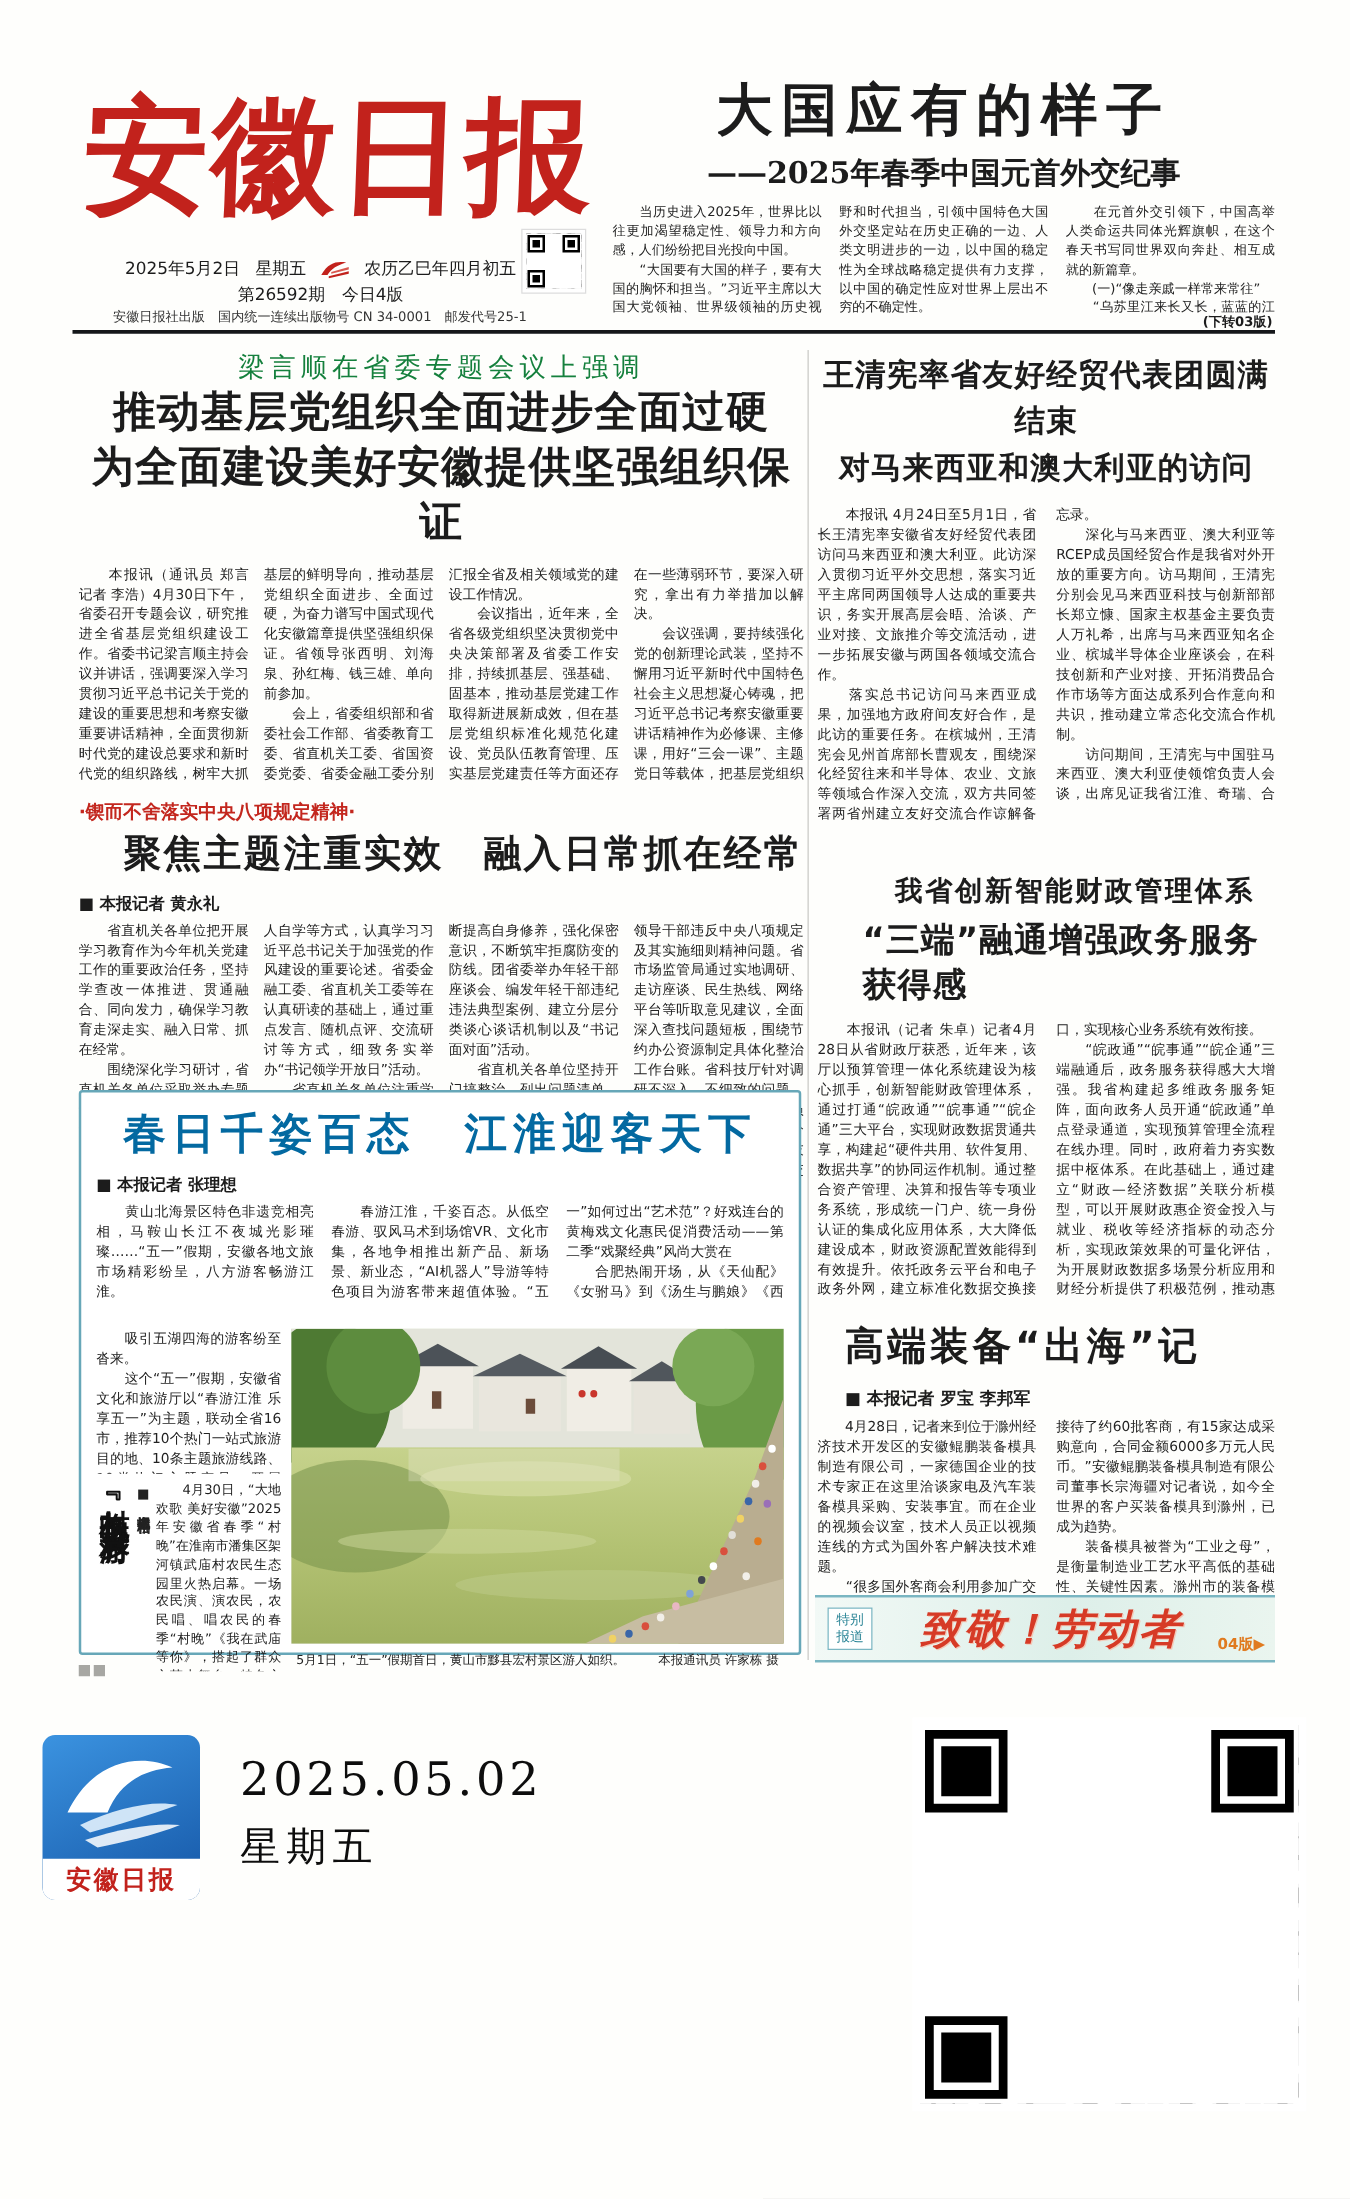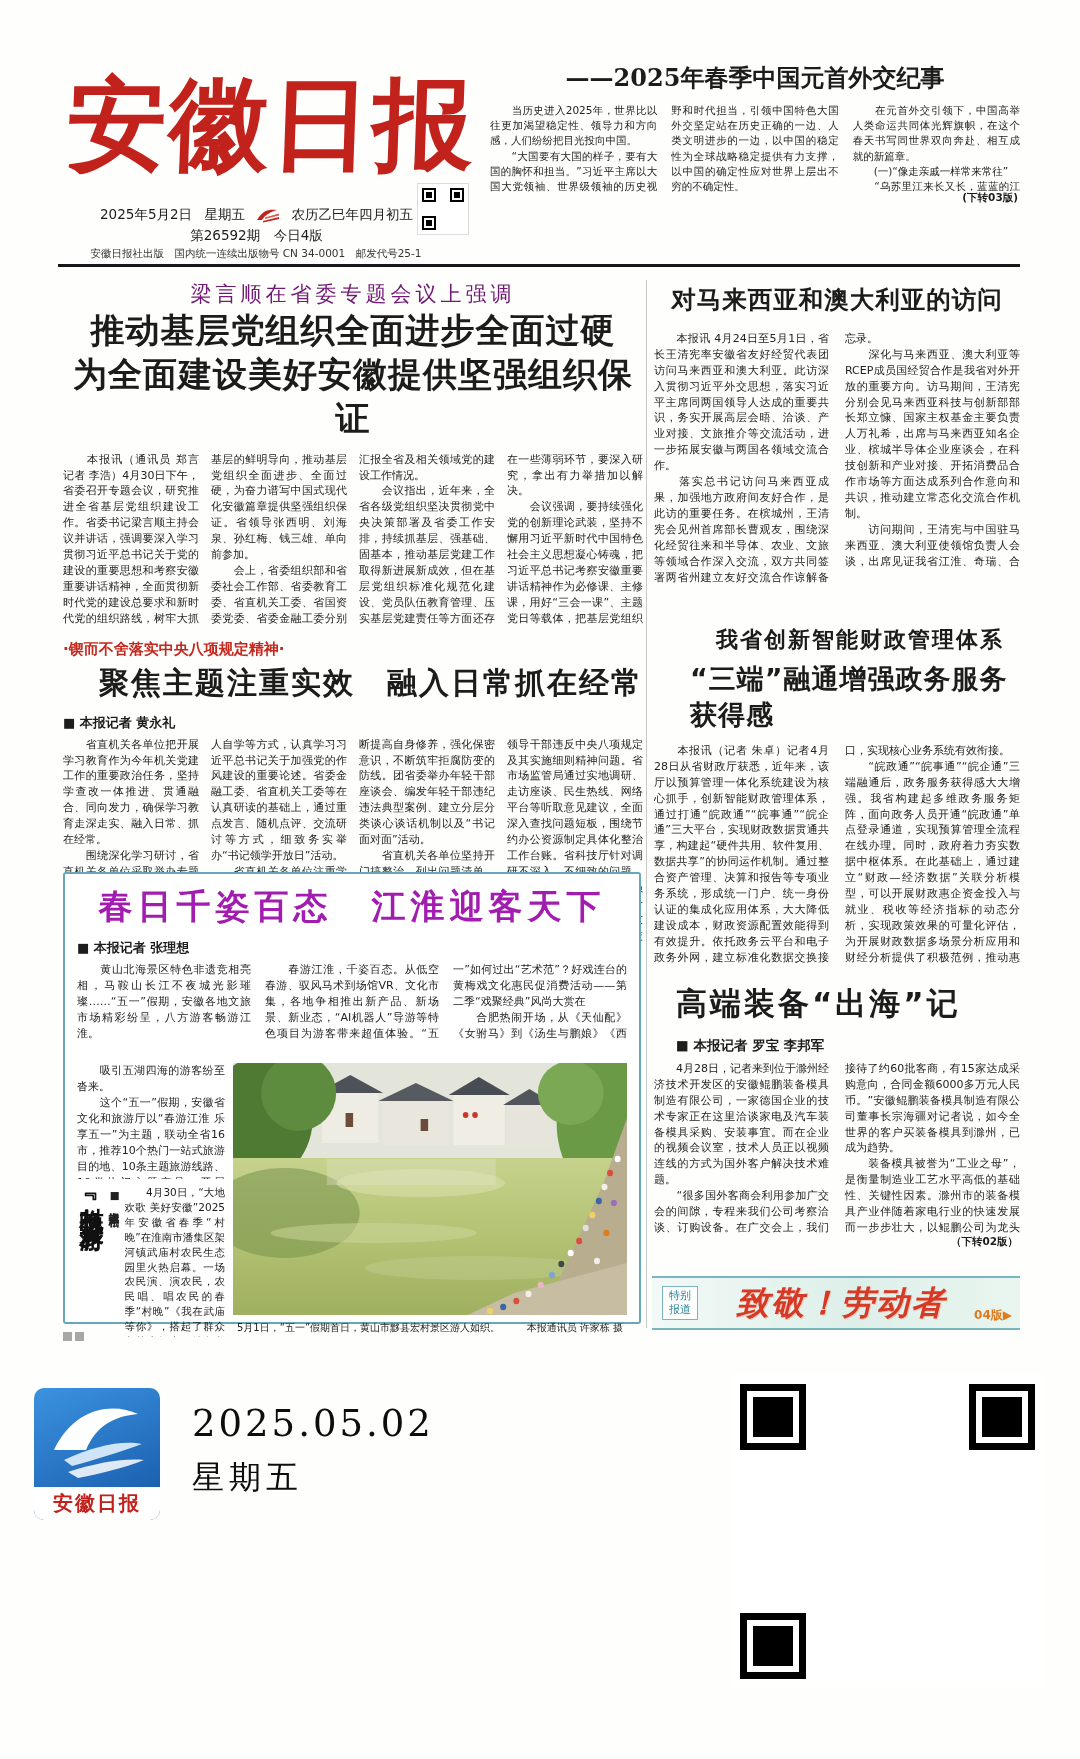--- a/index.html
+++ b/index.html
@@ -41,21 +41,21 @@
   .lead-subtitle{text-align:center;font-size:24px;font-weight:700;margin-top:4px;
       font-family:"DejaVu Serif","Liberation Serif",serif;}
   .lead-bodywrap{position:relative;margin-top:9px;height:102px;}
   .lead-body{column-count:3;column-gap:14px;height:102px;font-size:10.5px;}
   .jump{position:absolute;right:2px;bottom:0;background:#fefefc;font-size:10.5px;font-weight:700;padding-left:6px;}
 
   .header-rule{left:58px;top:264px;width:962px;height:3px;background:#15171a;}
 
   
   .main-left{left:63px;top:280px;width:580px;}
-  .a1-kicker{text-align:center;font-size:21px;letter-spacing:4px;color:#701a75;}
+  .a1-kicker{text-align:center;font-size:21px;letter-spacing:4px;color:#15803d;}
   .a1-h{text-align:center;font-size:34px;font-weight:800;letter-spacing:1px;line-height:1.3;}
   .a1-bodywrap{position:relative;margin-top:11px;height:178px;}
   .a1-body{column-count:4;column-gap:12px;height:178px;}
   .red-kicker{color:#c3271e;font-weight:700;font-size:15px;margin-top:10px;}
   .a2-h{text-align:right;font-size:30px;font-weight:800;letter-spacing:2px;margin-top:4px;}
   .a2-byline{font-size:13px;font-weight:700;margin:10px 0 5px;}
   .a2-body{column-count:4;column-gap:12px;height:236px;}
 
   .col-rule{left:646px;top:280px;width:1px;height:1048px;background:#c9c9c5;}
 
@@ -78,21 +78,21 @@
       display:flex;align-items:center;}
   .banner-label{width:32px;font-size:11px;color:#2a8496;border:1px solid #7ab6c2;background:#fff;
       line-height:1.25;text-align:center;margin:0 10px;padding:2px 1px;}
   .banner-title{flex:1;color:#d63a26;font-size:33px;font-weight:800;font-style:italic;letter-spacing:2px;
       text-align:center;font-family:"DejaVu Serif","Liberation Serif",serif;text-shadow:1px 1px 0 #f3c9b8;}
   .banner-page{color:#e07a1f;font-size:12px;font-weight:700;margin:0 8px 4px 0;align-self:flex-end;white-space:nowrap;}
 
   
   .feature{left:63px;top:872px;width:578px;height:452px;box-sizing:border-box;
       border:2px solid #67a7b8;border-radius:3px;background:#fff;padding:10px 12px 8px;}
-  .f-title{color:#a21caf;font-size:34px;font-weight:800;text-align:center;letter-spacing:5px;
+  .f-title{color:#0369a1;font-size:34px;font-weight:800;text-align:center;letter-spacing:5px;
       font-family:"DejaVu Serif","Liberation Serif",serif;}
   .f-byline{font-size:13px;font-weight:700;margin:9px 0 5px;}
   .f-cols{column-count:3;column-gap:14px;height:94px;}
   .f-lower{display:flex;gap:8px;margin-top:7px;}
   .f-left{flex:0 0 148px;width:148px;}
   .f-left-text{height:116px;}
   .village-row{display:flex;margin-top:6px;height:152px;}
   .village-title{writing-mode:vertical-rl;font-size:24px;font-weight:800;letter-spacing:3px;line-height:1.15;color:#111;}
   .village-byline{writing-mode:vertical-rl;font-size:10.5px;font-weight:700;margin:4px 3px 0 3px;color:#222;}
   .village-text{flex:1;font-size:10.5px;line-height:1.42;text-align:justify;white-space:pre-line;overflow:hidden;}
@@ -141,20 +141,21 @@
 
   <div class="abs qr small-qr">
     <div class="qr-pattern">
       <span class="finder" style="left:1px;top:1px;"></span>
       <span class="finder" style="right:1px;top:1px;"></span>
       <span class="finder" style="left:1px;bottom:1px;"></span>
     </div>
   </div>
 
   <div class="abs lead">
+    <div class="lead-title">大国应有的样子</div>
     <div class="lead-subtitle">——2025年春季中国元首外交纪事</div>
     <div class="lead-bodywrap">
       <div class="lead-body jtext">　　当历史进入2025年，世界比以往更加渴望稳定性、领导力和方向感，人们纷纷把目光投向中国。
 　　“大国要有大国的样子，要有大国的胸怀和担当。”习近平主席以大国大党领袖、世界级领袖的历史视野和时代担当，引领中国特色大国外交坚定站在历史正确的一边、人类文明进步的一边，以中国的稳定性为全球战略稳定提供有力支撑，以中国的确定性应对世界上层出不穷的不确定性。
 　　在元首外交引领下，中国高举人类命运共同体光辉旗帜，在这个春天书写同世界双向奔赴、相互成就的新篇章。
 　　(一)“像走亲戚一样常来常往”
 　　“乌苏里江来长又长，蓝蓝的江水起波浪……”
 　　春节前夕，2月7日中午，黑龙江哈尔滨太阳岛宾馆，40名身着中外民族服装的少年儿童唱起《乌苏里船歌》，欢迎出席哈尔滨亚冬会开幕式的国际贵宾。
 　　当天，第九届亚洲冬季运动会在哈尔滨隆重开幕。习近平主席同文莱苏丹哈桑纳尔、吉尔吉斯斯坦总统扎帕罗夫、巴基斯坦总统扎尔达里、泰国总理佩通坦、韩国国会议长禹元植等亚洲多国领导人，共同见证这场冰雪盛会。</div>
       <span class="jump">(下转03版)</span>
@@ -178,20 +179,21 @@
     <div class="red-kicker">·锲而不舍落实中央八项规定精神·</div>
     <div class="a2-h">聚焦主题注重实效　融入日常抓在经常</div>
     <div class="a2-byline">■ 本报记者 黄永礼</div>
     <div class="a2-body jtext">　　省直机关各单位把开展学习教育作为今年机关党建工作的重要政治任务，坚持学查改一体推进、贯通融合、同向发力，确保学习教育走深走实、融入日常、抓在经常。
 　　围绕深化学习研讨，省直机关各单位采取举办专题读书班、召开理论学习中心组学习会议等形式，深入开展学习教育。省委网信办、省政府办公厅、省财政厅采取领导领学、集中学习、个人自学等方式，认真学习习近平总书记关于加强党的作风建设的重要论述。省委金融工委、省直机关工委等在认真研读的基础上，通过重点发言、随机点评、交流研讨等方式，细致务实举办“书记领学开放日”活动。
 　　省直机关各单位注重学习教育与业务工作深度融合。省财政厅组织机关年轻干部参观“中国共产党人的家风”档案展、省保密警示教育中心，引导年轻干部不断提高自身修养，强化保密意识，不断筑牢拒腐防变的防线。团省委举办年轻干部座谈会、编发年轻干部违纪违法典型案例、建立分层分类谈心谈话机制以及“书记面对面”活动。
 　　省直机关各单位坚持开门搞整治，列出问题清单，推进细化整改指标。省交通厅、省检察院认真梳理纪检监察、巡视巡察、审计监督、财会监督、督促检查、信访反映中涉及领导班子和领导干部违反中央八项规定及其实施细则精神问题。省市场监管局通过实地调研、走访座谈、民生热线、网络平台等听取意见建议，全面深入查找问题短板，围绕节约办公资源制定具体化整治工作台账。省科技厅针对调研不深入、不细致的问题，厅主要负责同志及班子成员带队深入相关地市，与部分高校、市相关部门、“科技副总”代表等开展座谈交流，研究提出整改措施，推动各项整治任务落实落细。</div>
   </div>
 
   <div class="abs main-right">
+    <div class="a3-h">王清宪率省友好经贸代表团圆满结束</div>
     <div class="a3-h">对马来西亚和澳大利亚的访问</div>
     <div class="a3-body jtext">　　本报讯 4月24日至5月1日，省长王清宪率安徽省友好经贸代表团访问马来西亚和澳大利亚。此访深入贯彻习近平外交思想，落实习近平主席同两国领导人达成的重要共识，务实开展高层会晤、洽谈、产业对接、文旅推介等交流活动，进一步拓展安徽与两国各领域交流合作。
 　　落实总书记访问马来西亚成果，加强地方政府间友好合作，是此访的重要任务。在槟城州，王清宪会见州首席部长曹观友，围绕深化经贸往来和半导体、农业、文旅等领域合作深入交流，双方共同签署两省州建立友好交流合作谅解备忘录。
 　　深化与马来西亚、澳大利亚等RCEP成员国经贸合作是我省对外开放的重要方向。访马期间，王清宪分别会见马来西亚科技与创新部部长郑立慷、国家主权基金主要负责人万礼希，出席与马来西亚知名企业、槟城半导体企业座谈会，在科技创新和产业对接、开拓消费品合作市场等方面达成系列合作意向和共识，推动建立常态化交流合作机制。
 　　访问期间，王清宪与中国驻马来西亚、澳大利亚使领馆负责人会谈，出席见证我省江淮、奇瑞、合力等企业在澳有关项目签约，并看望了部分华侨和商会代表。</div>
 
     <div class="a4-h1">我省创新智能财政管理体系</div>
     <div class="a4-h2">“三端”融通增强政务服务获得感</div>
     <div class="a4-body jtext">　　本报讯（记者 朱卓）记者4月28日从省财政厅获悉，近年来，该厅以预算管理一体化系统建设为核心抓手，创新智能财政管理体系，通过打通“皖政通”“皖事通”“皖企通”三大平台，实现财政数据贯通共享，构建起“硬件共用、软件复用、数据共享”的协同运作机制。通过整合资产管理、决算和报告等专项业务系统，形成统一门户、统一身份认证的集成化应用体系，大大降低建设成本，财政资源配置效能得到有效提升。依托政务云平台和电子政务外网，建立标准化数据交换接口，实现核心业务系统有效衔接。
 　　“皖政通”“皖事通”“皖企通”三端融通后，政务服务获得感大大增强。我省构建起多维政务服务矩阵，面向政务人员开通“皖政通”单点登录通道，实现预算管理全流程在线办理。同时，政府着力夯实数据中枢体系。在此基础上，通过建立“财政—经济数据”关联分析模型，可以开展财政惠企资金投入与就业、税收等经济指标的动态分析，实现政策效果的可量化评估，为开展财政数据多场景分析应用和财经分析提供了积极范例，推动惠企政策更加完善以及管理水平质的提升。</div>

